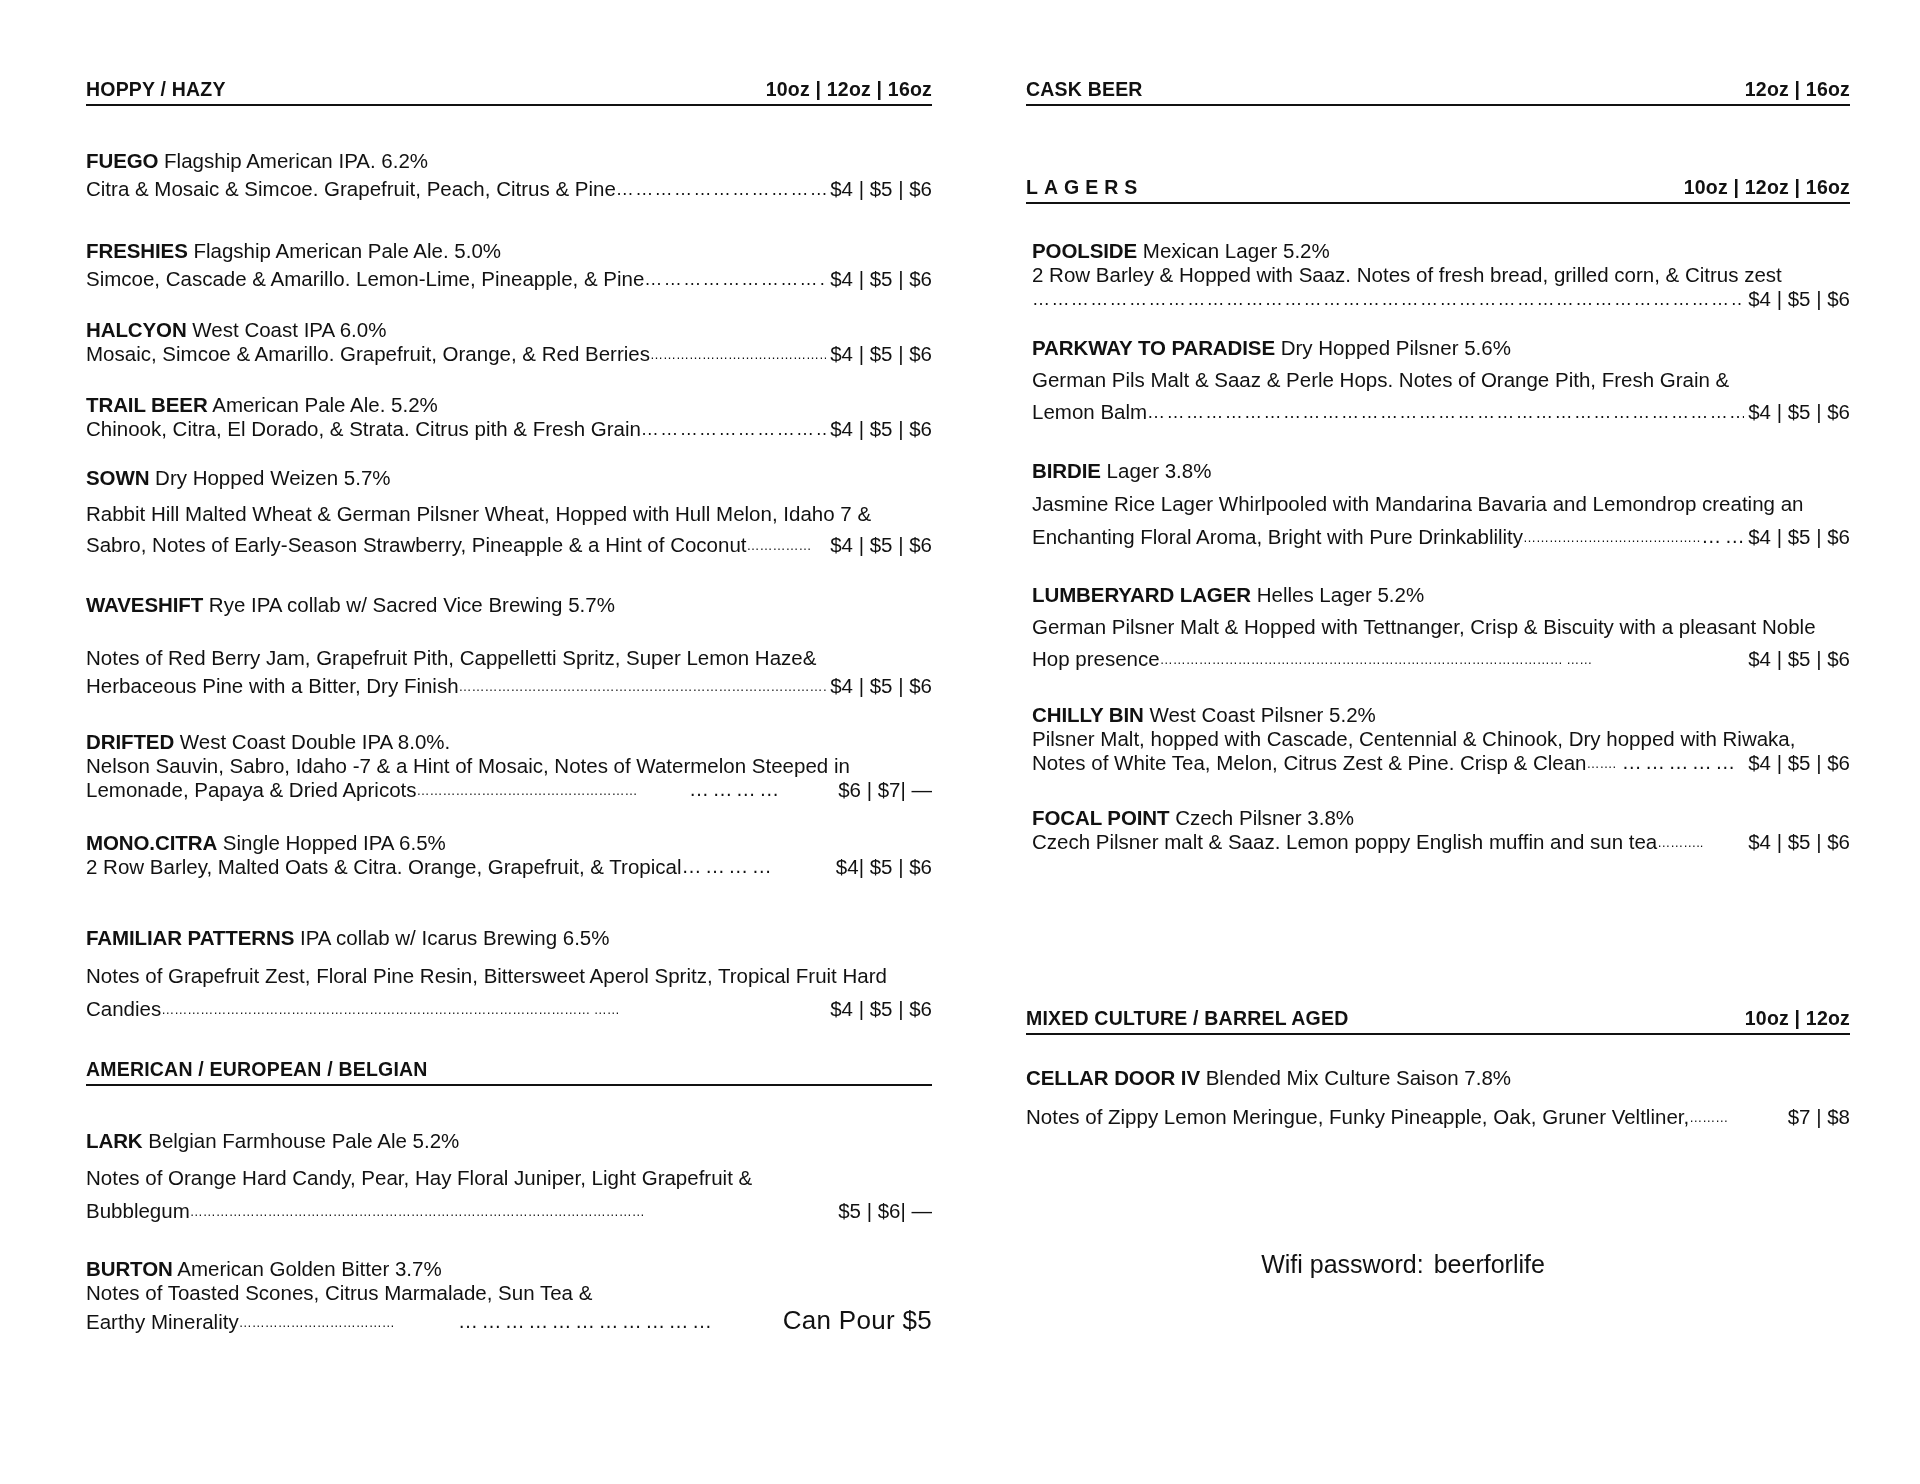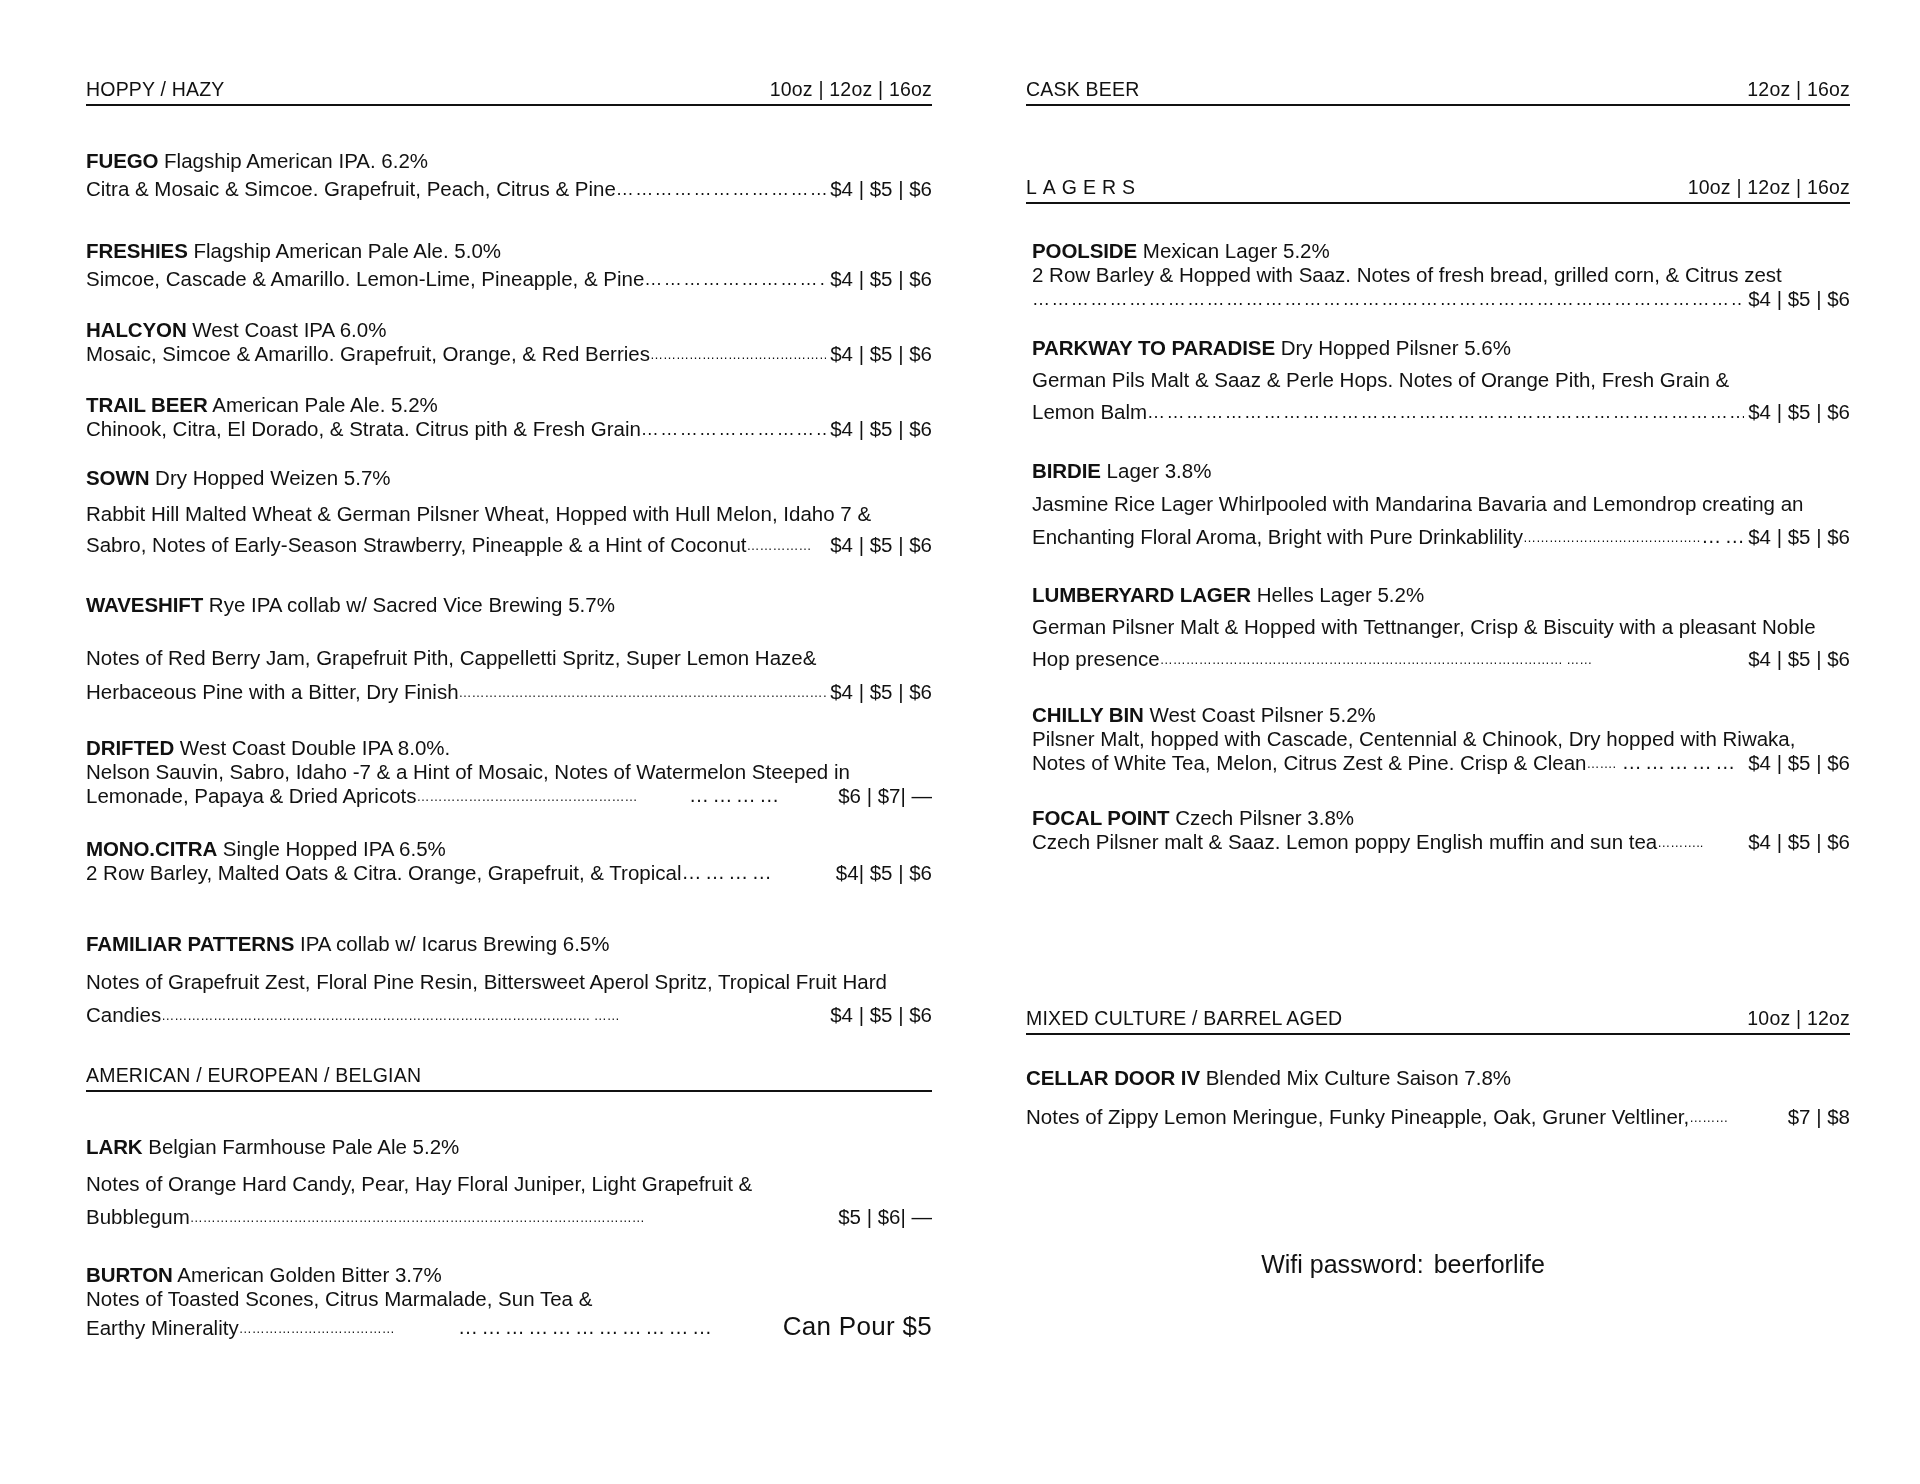--- a/index.html
+++ b/index.html
@@ -29,21 +29,21 @@
   .col-left  { width: 846px; flex: 0 0 846px; }
   .col-right { width: 846px; flex: 0 0 846px; padding-left: 22px;}
 
   
   .sec-head {
     display: flex;
     align-items: center;
     justify-content: space-between;
     border-bottom: 2.2px solid #111;
     padding-bottom: 3px;
-    font-weight: normal;
+    font-weight: bold;
     font-size: 19.5px;
     letter-spacing: 0.2px;
   }
   .sec-head .title { white-space: nowrap; }
   .sec-head .sizes { white-space: nowrap; font-size: 19.5px; }
   .sec-head.spaced .title { letter-spacing: 6px; }
 
   
   .entry { margin-top: 26px; }
   .entry .nameline {
@@ -191,21 +191,21 @@
         <span class="leader dense">……………</span>
         <span class="price">$4 | $5 | $6</span>
       </div>
     </div>
 
     <div class="entry" style="margin-top:34px">
       <div class="nameline">
         <span class="bname">WAVESHIFT</span><span class="style"> Rye IPA collab w/ Sacred Vice Brewing  5.7%</span>
       </div>
       <div class="plain" style="margin-top:26px">Notes of Red Berry Jam, Grapefruit Pith, Cappelletti Spritz, Super Lemon Haze&amp;</div>
-      <div class="descline" style="margin-top:6px">
+      <div class="descline" style="">
         <span class="txt">Herbaceous Pine with a Bitter, Dry Finish </span>
         <span class="leader dense">…………………………………………………………………………… ……</span>
         <span class="price">$4 | $5 | $6</span>
       </div>
     </div>
 
     <div class="entry tight" style="margin-top:32px">
       <div class="nameline">
         <span class="bname">DRIFTED</span><span class="style"> West Coast Double IPA 8.0%.</span>
       </div>

